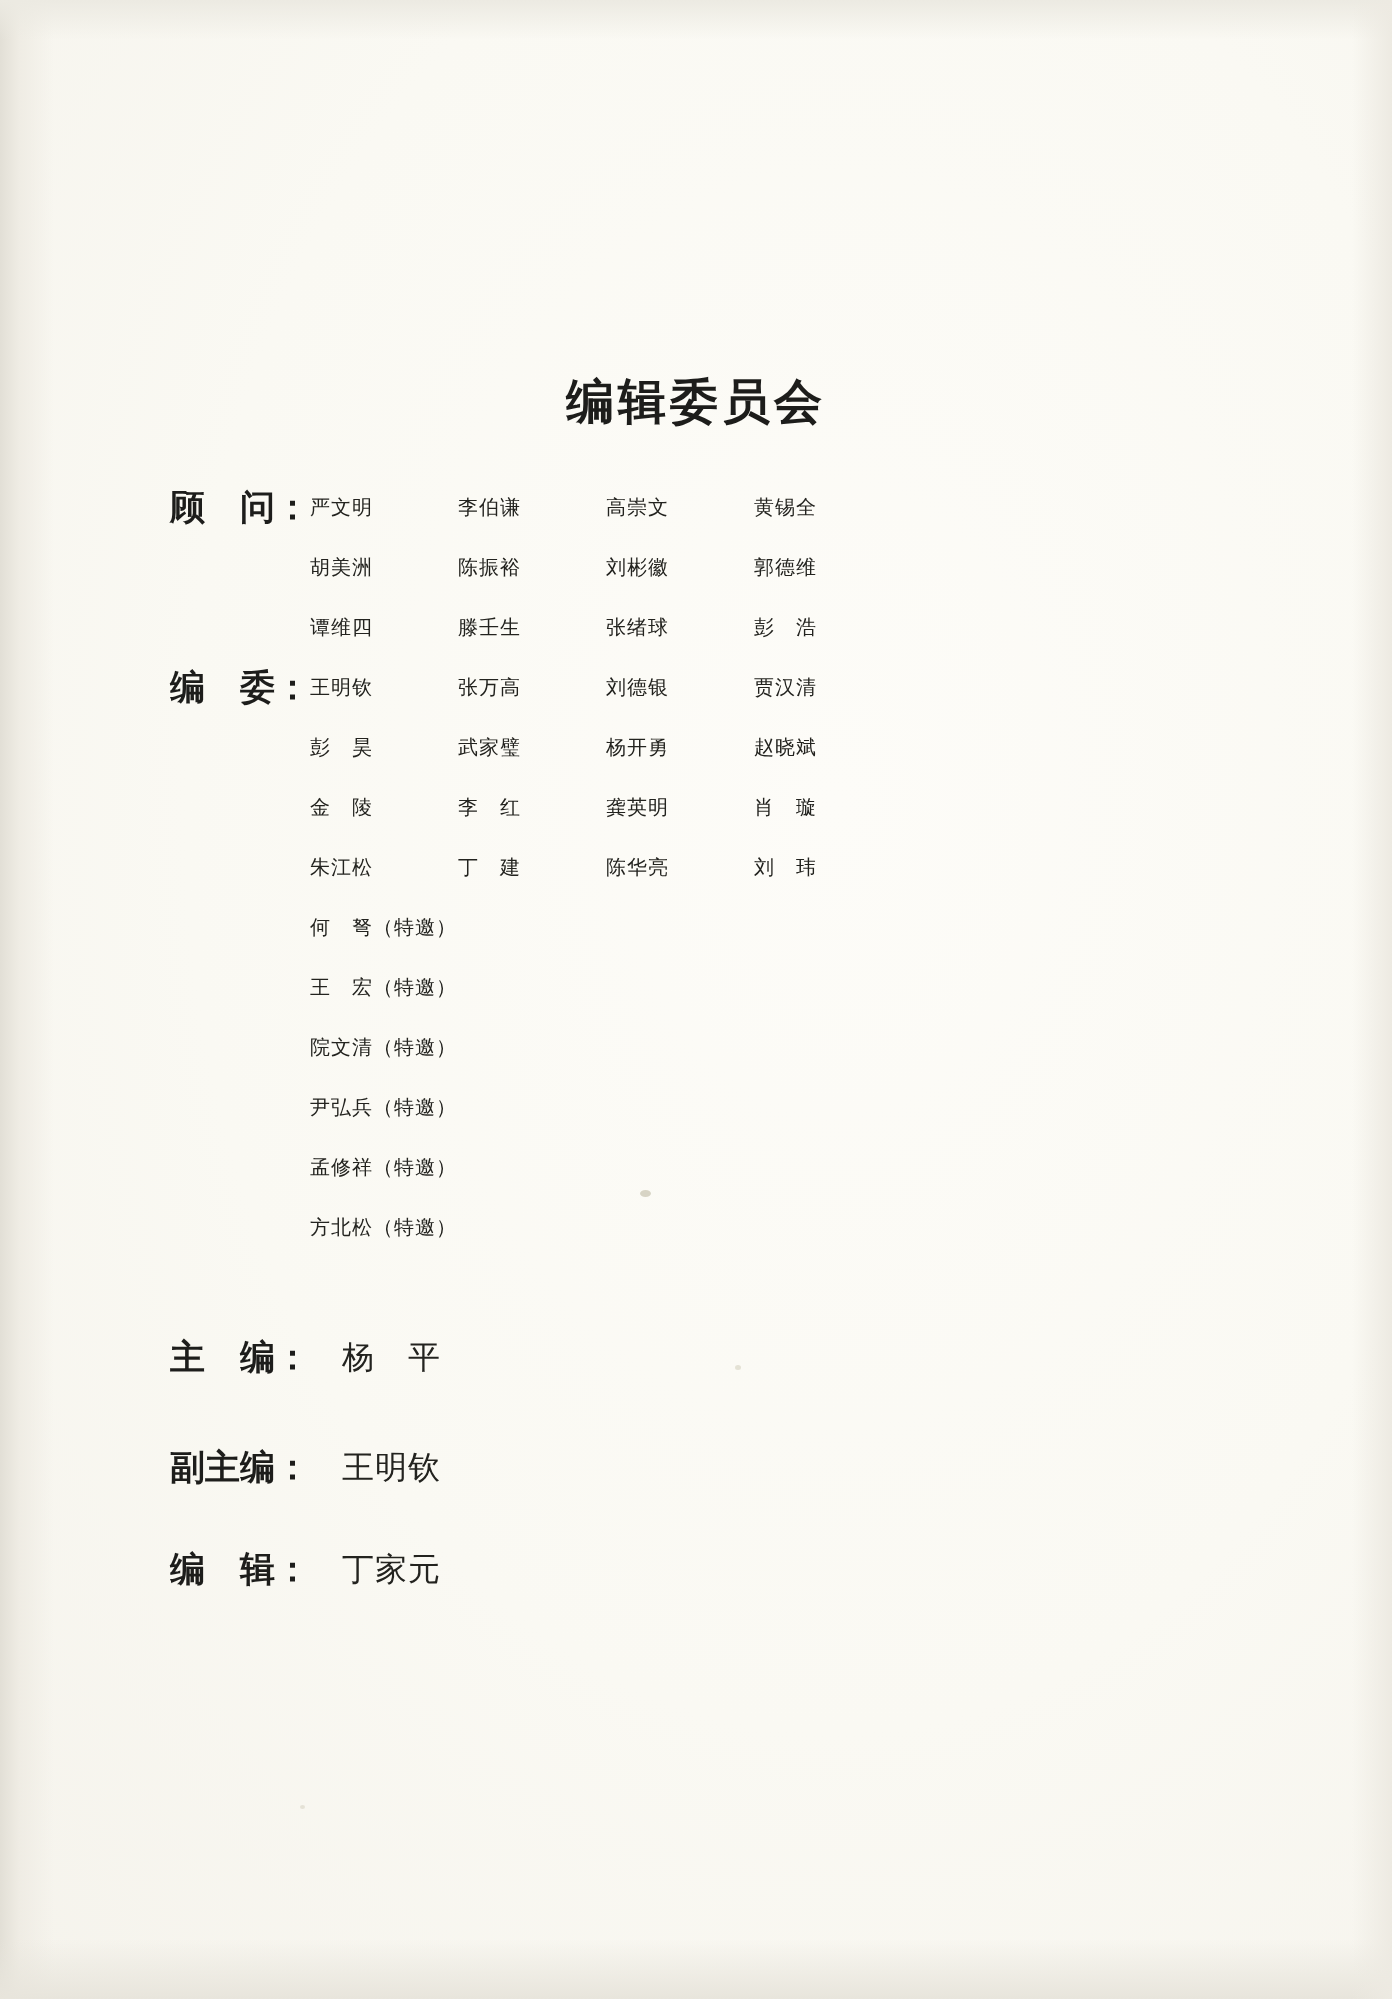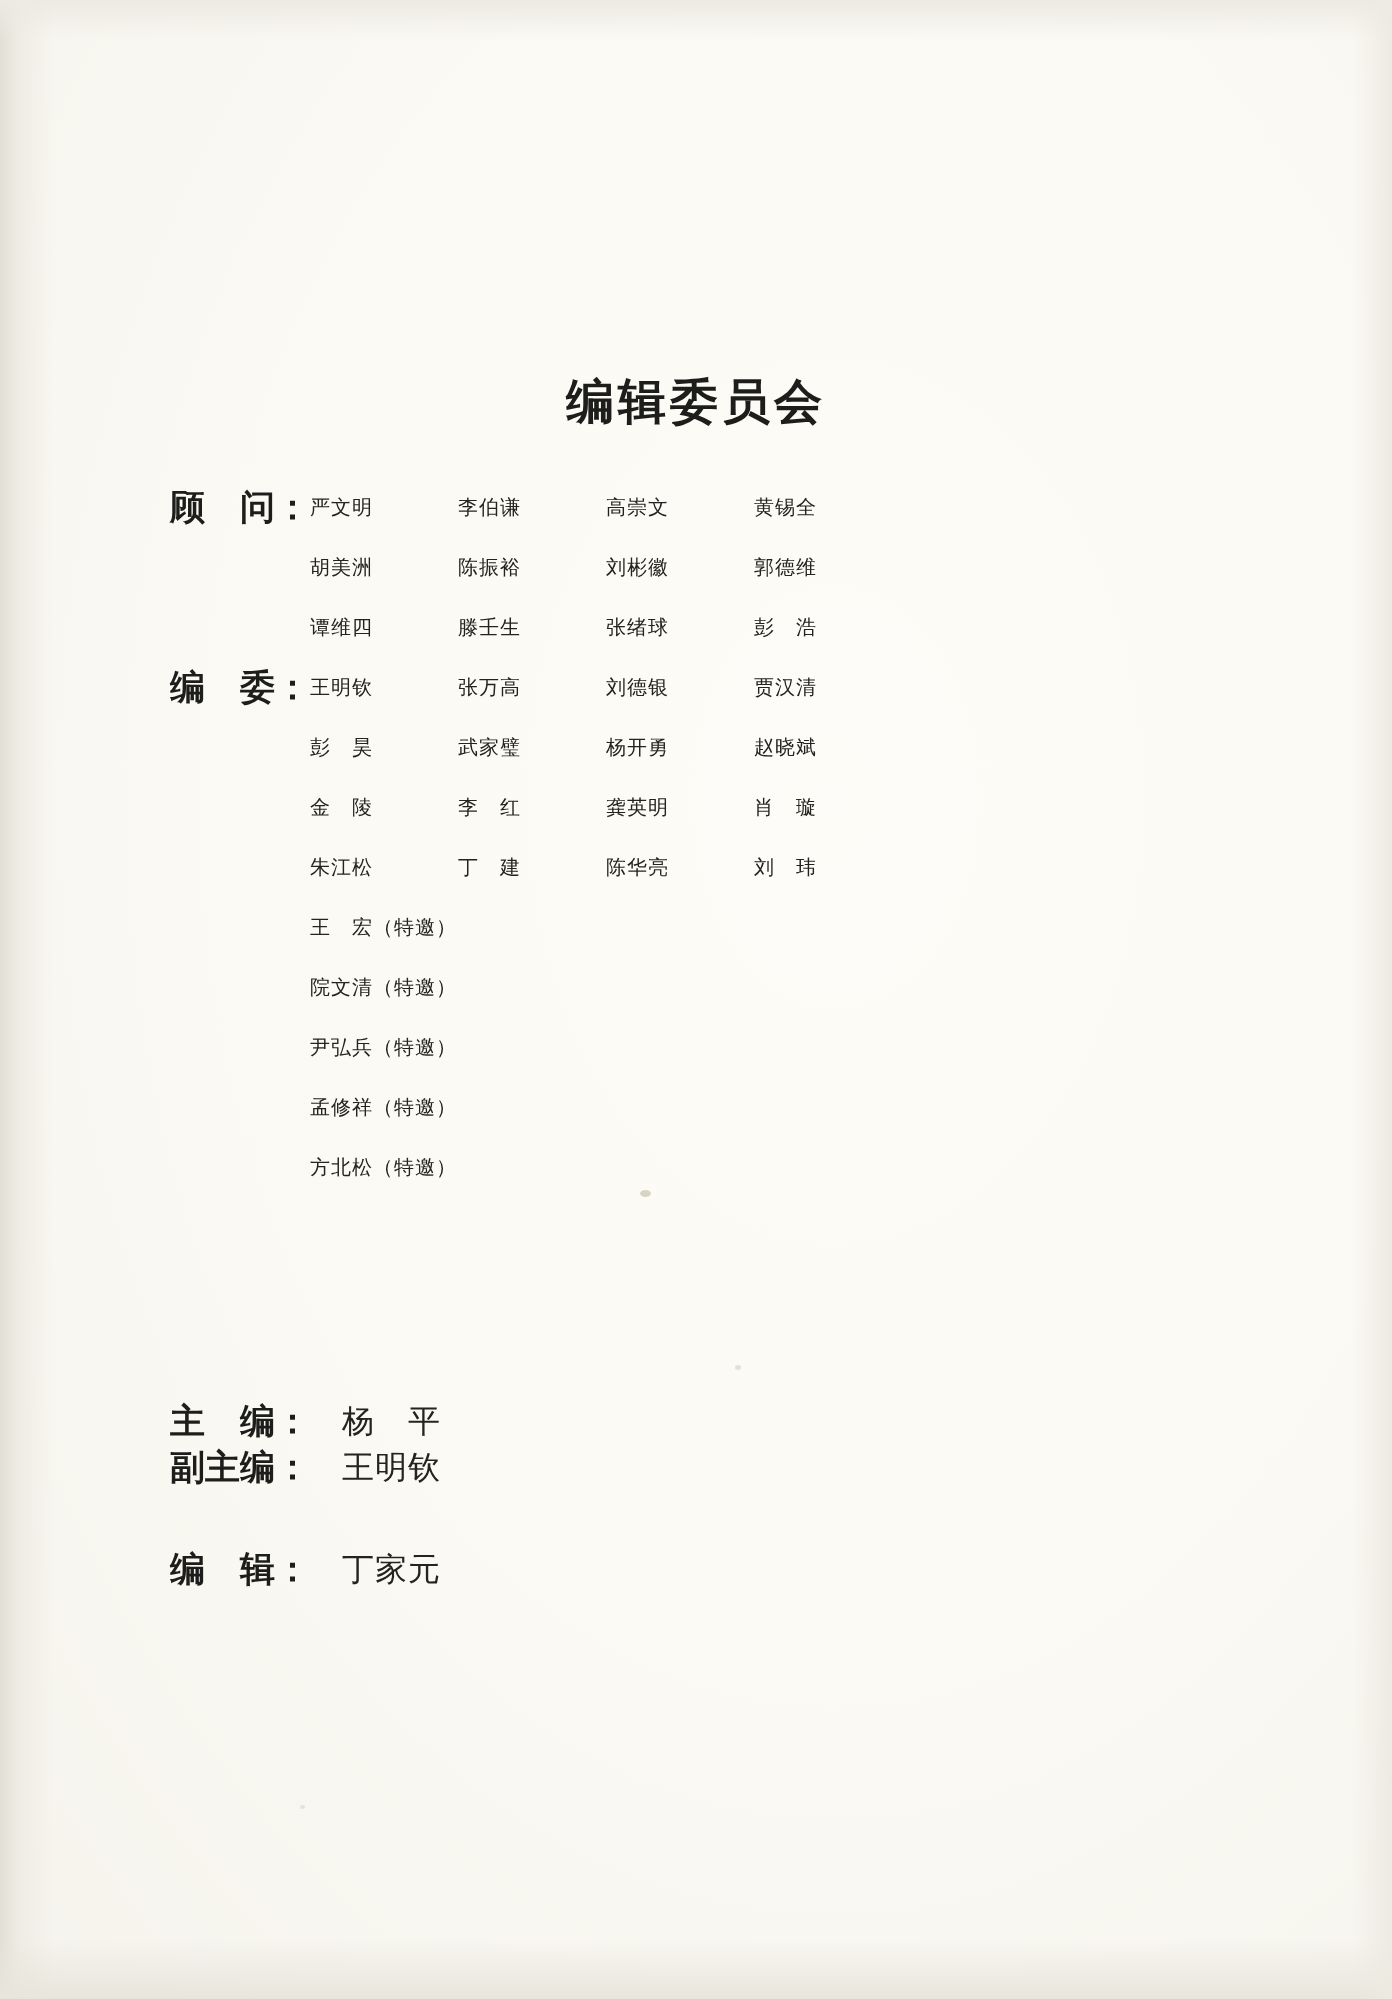--- a/index.html
+++ b/index.html
@@ -139,21 +139,21 @@
     font-size: 32px;
     line-height: 58px;
     color: #23231f;
     letter-spacing: 1px;
     white-space: pre;
     margin-left: 32px;
   }
 
   #sec-consultants { top: 478px; }
   #sec-editors     { top: 658px; }
-  #sec-chief       { top: 1392px; }
+  #sec-chief       { top: 1328px; }
   #sec-deputy      { top: 1438px; }
   #sec-editor      { top: 1540px; }
 </style>
 </head>
 <body>
 
 <div id="page">
   <div id="gutter-shadow"></div>
   <div id="top-shadow"></div>
   <div id="bottom-shadow"></div>
@@ -230,20 +230,26 @@
         <div class="names">
           <div class="name">朱江松</div>
           <div class="name">丁　建</div>
           <div class="name">陈华亮</div>
           <div class="name">刘　玮</div>
         </div>
       </div>
       <div class="row">
         <div class="label"></div>
         <div class="names">
+          <div class="name wide">何　弩（特邀）</div>
+        </div>
+      </div>
+      <div class="row">
+        <div class="label"></div>
+        <div class="names">
           <div class="name wide">王　宏（特邀）</div>
         </div>
       </div>
       <div class="row">
         <div class="label"></div>
         <div class="names">
           <div class="name wide">院文清（特邀）</div>
         </div>
       </div>
       <div class="row">

